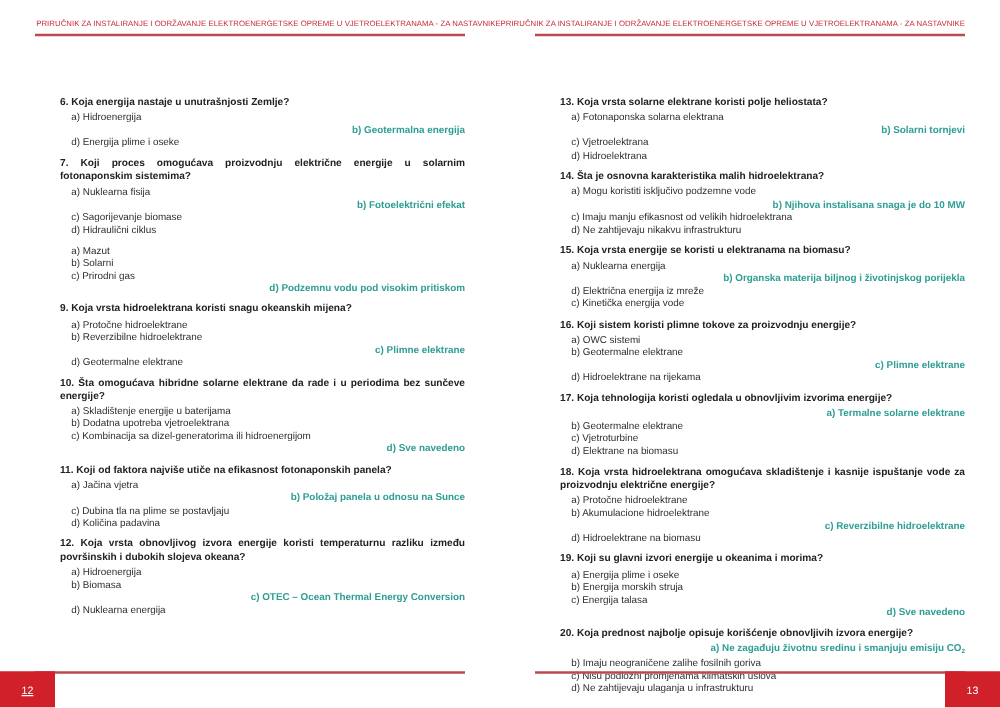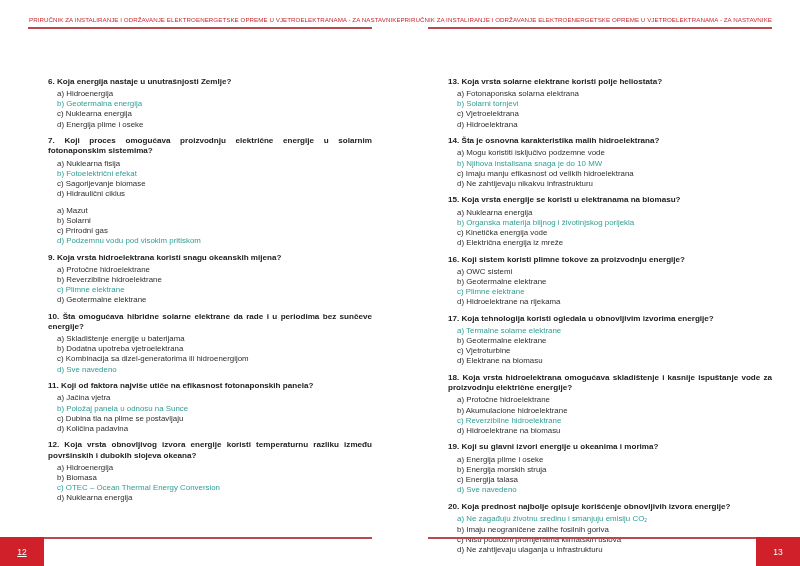--- a/index.html
+++ b/index.html
@@ -14,42 +14,41 @@
   .header-rule { position: absolute; top: 27px; height: 1.5px; background: #b94a50; }
   .page.left .header-rule { left: 28px; width: 344px; }
   .page.right .header-rule { left: 28px; width: 344px; }
   .content { position: absolute; top: 44px; margin-top: 33px; }
   .page.left .content { left: 48px; width: 324px; }
   .page.right .content { left: 448px; left: 48px; width: 324px; }
   .q { margin-bottom: 6.5px; }
   .q-title { font-size: 8.1px; font-weight: bold; color: #222; line-height: 10.3px; text-align: justify; }
   .answers { padding-left: 9px; margin-top: 2px; }
   .ans { font-size: 7.9px; line-height: 10.1px; color: #2e2e2e; white-space: nowrap; }
-  .ans.correct { color: #2f9e94; font-weight: normal; }
+  .ans.correct { color: #2f9e94; font-weight: bold; text-align: right; }
   .ans sub { font-size: 5px; vertical-align: -1px; }
   .footer-rule { position: absolute; top: 537px; height: 1.5px; background: #b94a50; }
   .page.left .footer-rule { left: 28px; width: 344px; }
   .page.right .footer-rule { left: 28px; width: 344px; }
   .page-num { position: absolute; top: 537px; width: 44px; height: 29px; background: #d0202a; color: #ffffff; font-size: 8.5px; display: flex; align-items: center; justify-content: center; }
   .page.left .page-num { left: 0; text-decoration: underline; }
   .page.right .page-num { right: 0; }
 </style>
 </head>
 <body>
 
 <div class="page left">
   <div class="header">PRIRUČNIK ZA INSTALIRANJE I ODRŽAVANJE ELEKTROENERGETSKE OPREME U VJETROELEKTRANAMA - ZA NASTAVNIKE</div>
   <div class="header-rule"></div>
   <div class="content">
       <div class="q">
         <div class="q-title">6. Koja energija nastaje u unutrašnjosti Zemlje?</div>
         <div class="answers">
           <div class="ans"><span>a) Hidroenergija</span></div>
           <div class="ans correct"><span>b) Geotermalna energija</span></div>
-          <div class="ans"><span>c) Nuklearna energija</span></div>
           <div class="ans"><span>d) Energija plime i oseke</span></div>
         </div>
       </div>
       <div class="q">
         <div class="q-title">7. Koji proces omogućava proizvodnju električne energije u solarnim fotonaponskim sistemima?</div>
         <div class="answers">
           <div class="ans"><span>a) Nuklearna fisija</span></div>
           <div class="ans correct"><span>b) Fotoelektrični efekat</span></div>
           <div class="ans"><span>c) Sagorijevanje biomase</span></div>
           <div class="ans"><span>d) Hidraulični ciklus</span></div>
@@ -124,22 +123,22 @@
           <div class="ans correct"><span>b) Njihova instalisana snaga je do 10 MW</span></div>
           <div class="ans"><span>c) Imaju manju efikasnost od velikih hidroelektrana</span></div>
           <div class="ans"><span>d) Ne zahtijevaju nikakvu infrastrukturu</span></div>
         </div>
       </div>
       <div class="q">
         <div class="q-title">15. Koja vrsta energije se koristi u elektranama na biomasu?</div>
         <div class="answers">
           <div class="ans"><span>a) Nuklearna energija</span></div>
           <div class="ans correct"><span>b) Organska materija biljnog i životinjskog porijekla</span></div>
+          <div class="ans"><span>d) Električna energija iz mreže</span></div>
           <div class="ans"><span>c) Kinetička energija vode</span></div>
-          <div class="ans"><span>d) Električna energija iz mreže</span></div>
         </div>
       </div>
       <div class="q">
         <div class="q-title">16. Koji sistem koristi plimne tokove za proizvodnju energije?</div>
         <div class="answers">
           <div class="ans"><span>a) OWC sistemi</span></div>
           <div class="ans"><span>b) Geotermalne elektrane</span></div>
           <div class="ans correct"><span>c) Plimne elektrane</span></div>
           <div class="ans"><span>d) Hidroelektrane na rijekama</span></div>
         </div>

